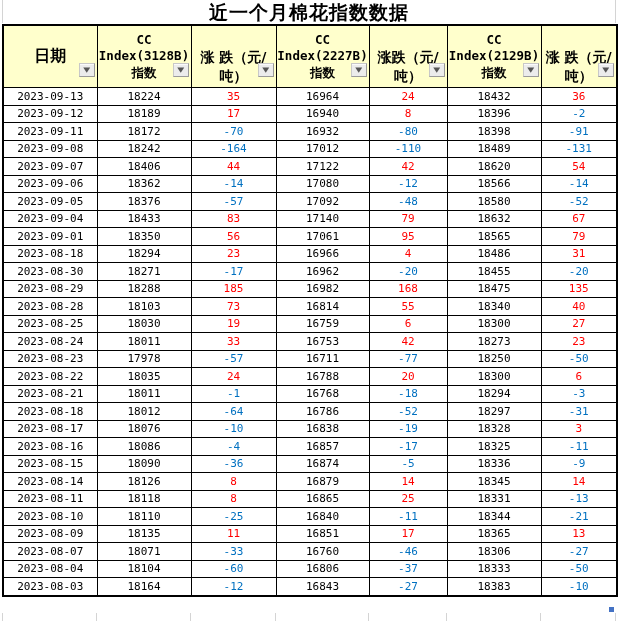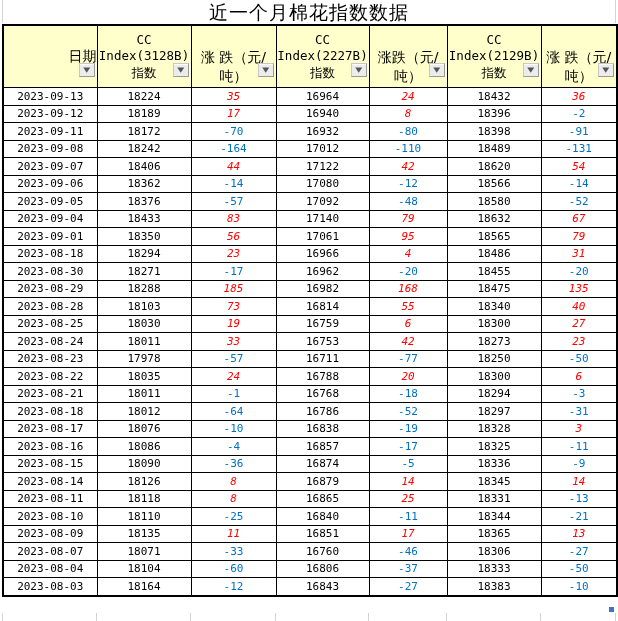--- a/index.html
+++ b/index.html
@@ -8,43 +8,43 @@
     position:relative;
     width:618px; height:621px;
     background:#ffffff;
     overflow:hidden;
     font-family:"DejaVu Sans","Liberation Sans",sans-serif;
   }
   .title-band {
     position:absolute; left:0; top:0; width:618px; height:25px;
     text-align:center; line-height:25px;
     font-family:"DejaVu Serif","Liberation Serif",serif;
-    font-weight:normal; font-size:19px; color:#000;
+    font-weight:bold; font-size:19px; color:#000;
     letter-spacing:1px;
   }
   .gridline { position:absolute; background:var(--gridline,#d4d4d4); }
   .gl-title-left  { left:2px;   top:0; width:1px; height:23px; }
   .gl-title-right { left:615px; top:0; width:1px; height:23px; }
 
   table.data {
     position:absolute; left:2px; top:24px;
     width:614px;
     border-collapse:collapse; table-layout:fixed;
     border:2px solid #000;
   }
   th, td { border:1px solid #000; padding:0; overflow:hidden; }
   thead th {
     background:var(--header-bg,#ffffcc);
     height:61px;
-    font-weight:normal; color:#000;
+    font-weight:bold; color:#000;
     text-align:center; vertical-align:middle;
     position:relative;
   }
   .th-text { white-space:pre-line; line-height:1.3; display:block; }
-  th.col-date .th-text { font-size:14px;text-align:right; }
+  th.col-date .th-text { font-size:16px; }
   th.col-cc   .th-text { font-size:12.5px; font-family:"DejaVu Sans Mono","Liberation Mono",monospace; }
   th.col-chg  .th-text { font-size:14px;margin-top:20px; }
   .filter-btn {
     position:absolute; right:2px; bottom:10px;
     width:16px; height:14px;
     background:#ececec;
     border:1px solid #9a9a9a;
     border-top-color:#c8c8c8; border-left-color:#c8c8c8;
     box-shadow:inset 0 1px 0 #fafafa;
     display:flex; align-items:center; justify-content:center;
@@ -53,21 +53,21 @@
   .filter-btn .tri {
     font-size:7px; line-height:7px; color:#555;
     transform:scaleX(1.3);
   }
   tbody td {
     height:16.5px;
     text-align:center; vertical-align:middle;
     font-family:"DejaVu Sans Mono","Liberation Mono",monospace;
     font-size:11px; color:#000; background:#fff;
   }
-  tbody td.pos { color:var(--positive,#ff0000);font-style:italic; }
+  tbody td.pos { color:var(--positive,#ff0000); }
   tbody td.neg { color:var(--negative,#0070c0); }
 
   .below-stub { top:613px; height:8px; width:1px; }
   .resize-handle {
     position:absolute; left:609px; top:607px;
     width:5px; height:5px;
     background:var(--handle,#4472c4);
   }
 </style>
 </head>

